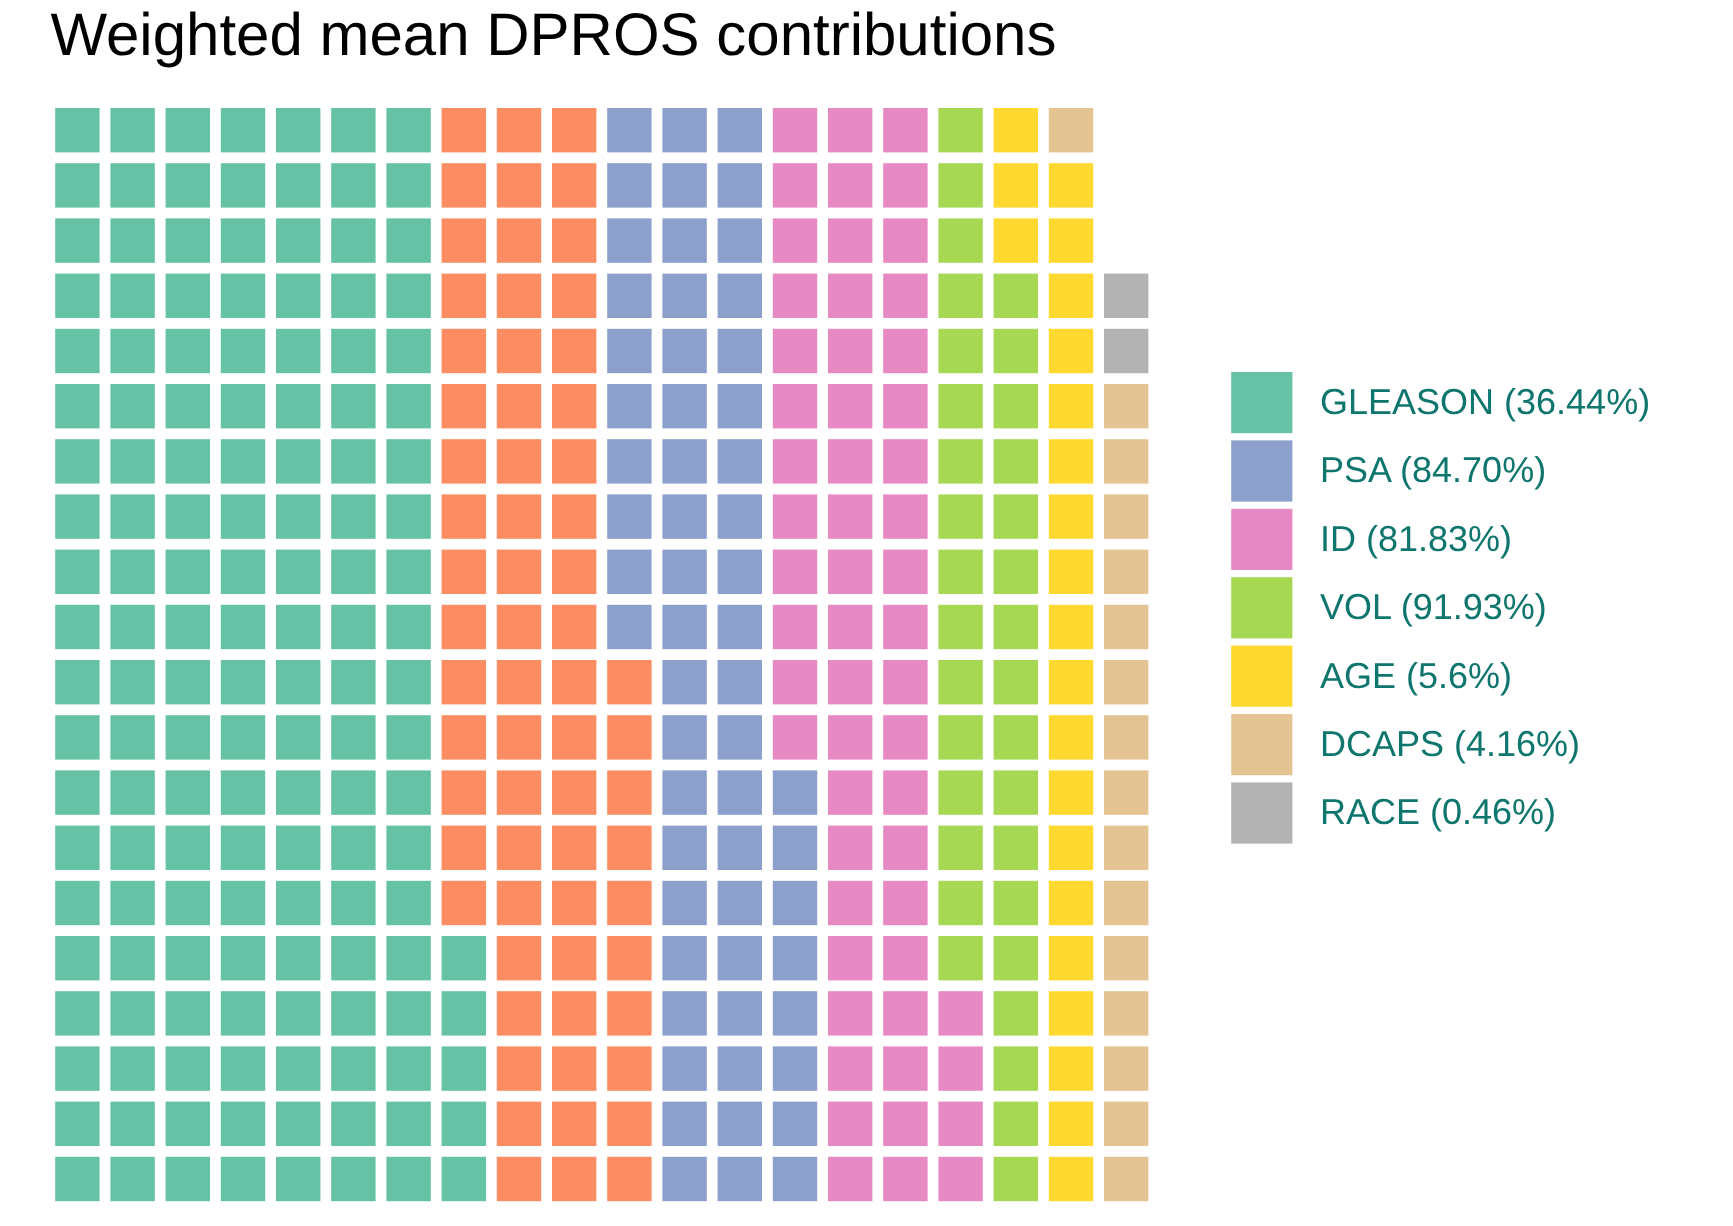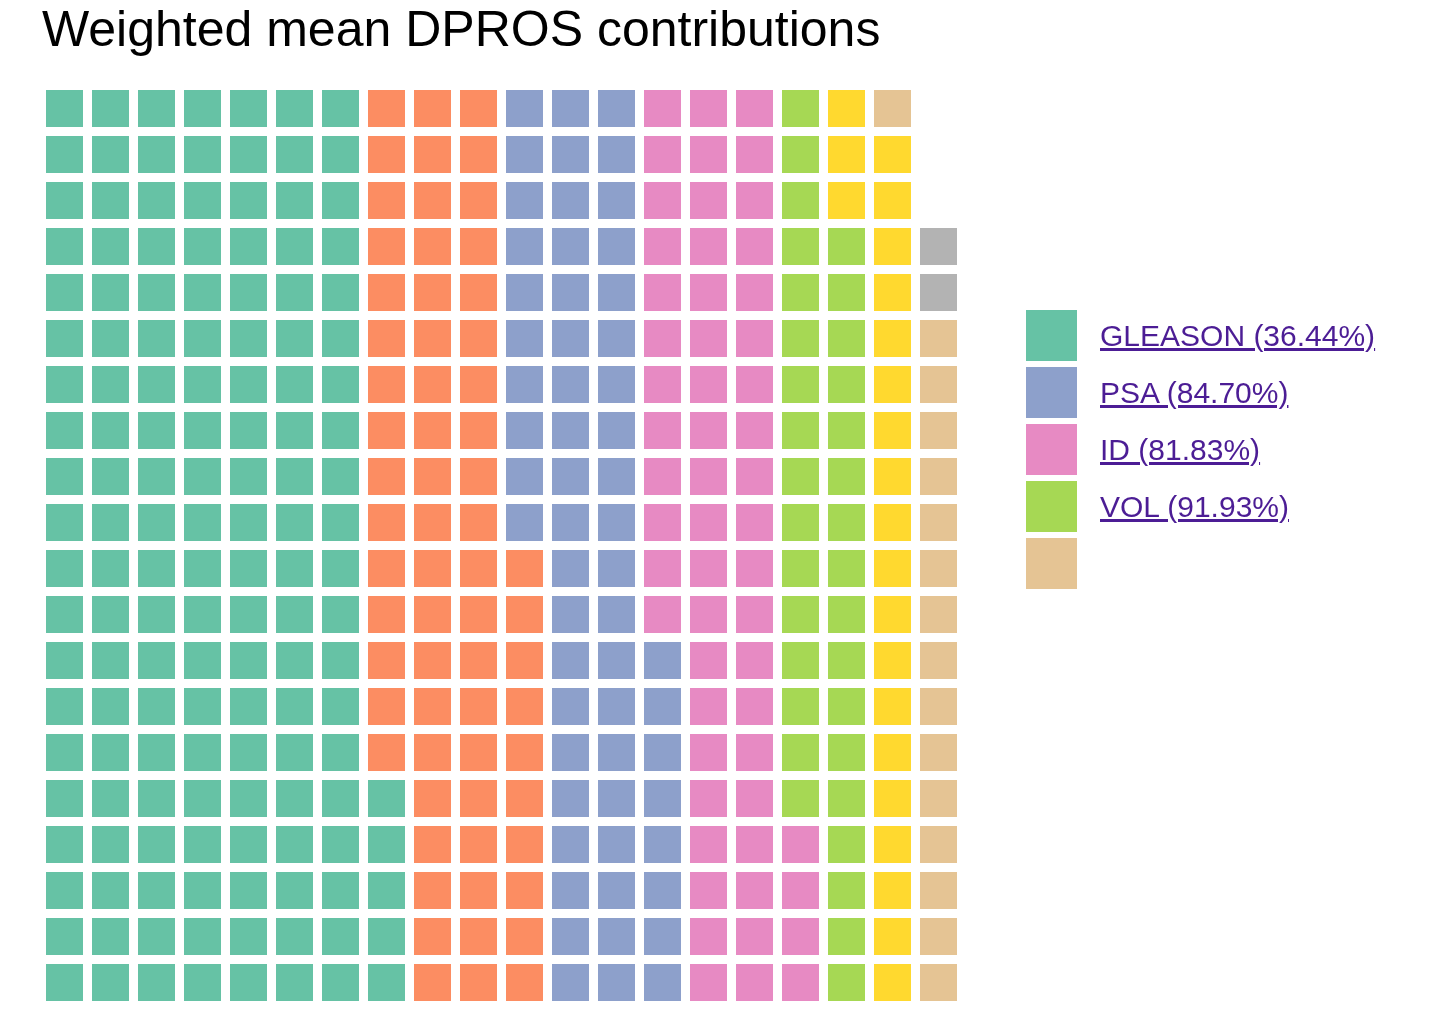--- a/index.html
+++ b/index.html
@@ -53,23 +53,22 @@
     height: 51px;
   }
   .legend-item .swatch {
     width: 51px;
     height: 51px;
     flex: 0 0 51px;
   }
   .legend-item .legend-label {
     margin-left: 23px;
     font-size: 30px;
-    color: #4c1d95;
+    color: #0f766e;
     white-space: nowrap;
-    text-decoration: underline;
   }
 </style>
 </head>
 <body>
 
 <div class="page">
   <h1 class="title">Weighted mean DPROS contributions</h1>
   <div class="waffle" id="waffle">
       <div class="cell" style="background: rgb(102, 194, 165); grid-area: 20 / 1;"></div>
       <div class="cell" style="background: rgb(102, 194, 165); grid-area: 19 / 1;"></div>
@@ -480,16 +479,25 @@
       </div>
       <div class="legend-item">
         <span class="swatch" style="background: rgb(231, 138, 195);"></span>
         <span class="legend-label">ID (81.83%)</span>
       </div>
       <div class="legend-item">
         <span class="swatch" style="background: rgb(166, 216, 84);"></span>
         <span class="legend-label">VOL (91.93%)</span>
       </div>
       <div class="legend-item">
+        <span class="swatch" style="background: rgb(255, 217, 47);"></span>
+        <span class="legend-label">AGE (5.6%)</span>
+      </div>
+      <div class="legend-item">
         <span class="swatch" style="background: rgb(229, 196, 148);"></span>
+        <span class="legend-label">DCAPS (4.16%)</span>
+      </div>
+      <div class="legend-item">
+        <span class="swatch" style="background: rgb(179, 179, 179);"></span>
+        <span class="legend-label">RACE (0.46%)</span>
       </div>
     </div>
 </div>
 
 </body></html>

